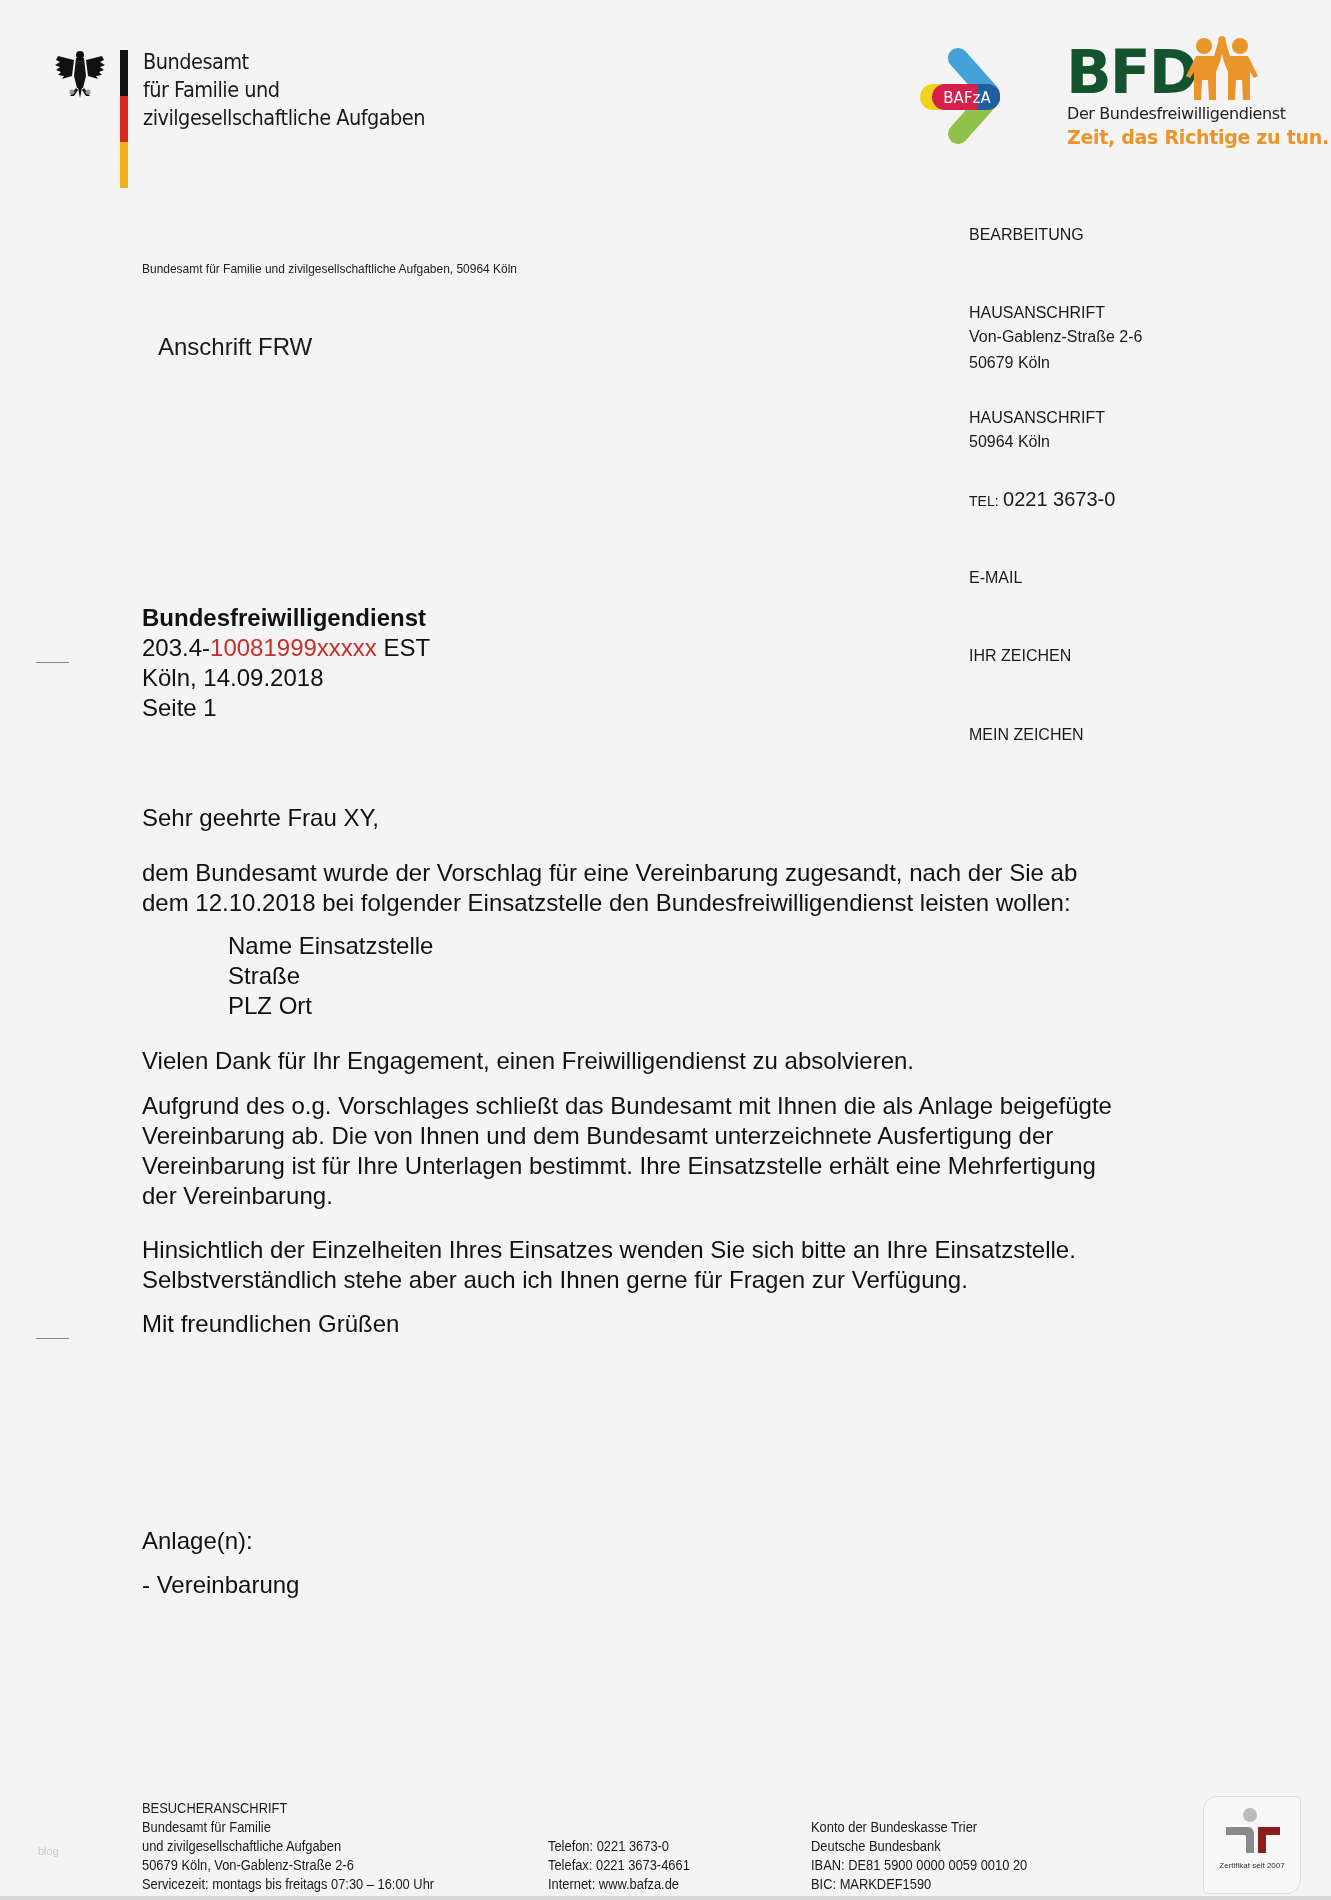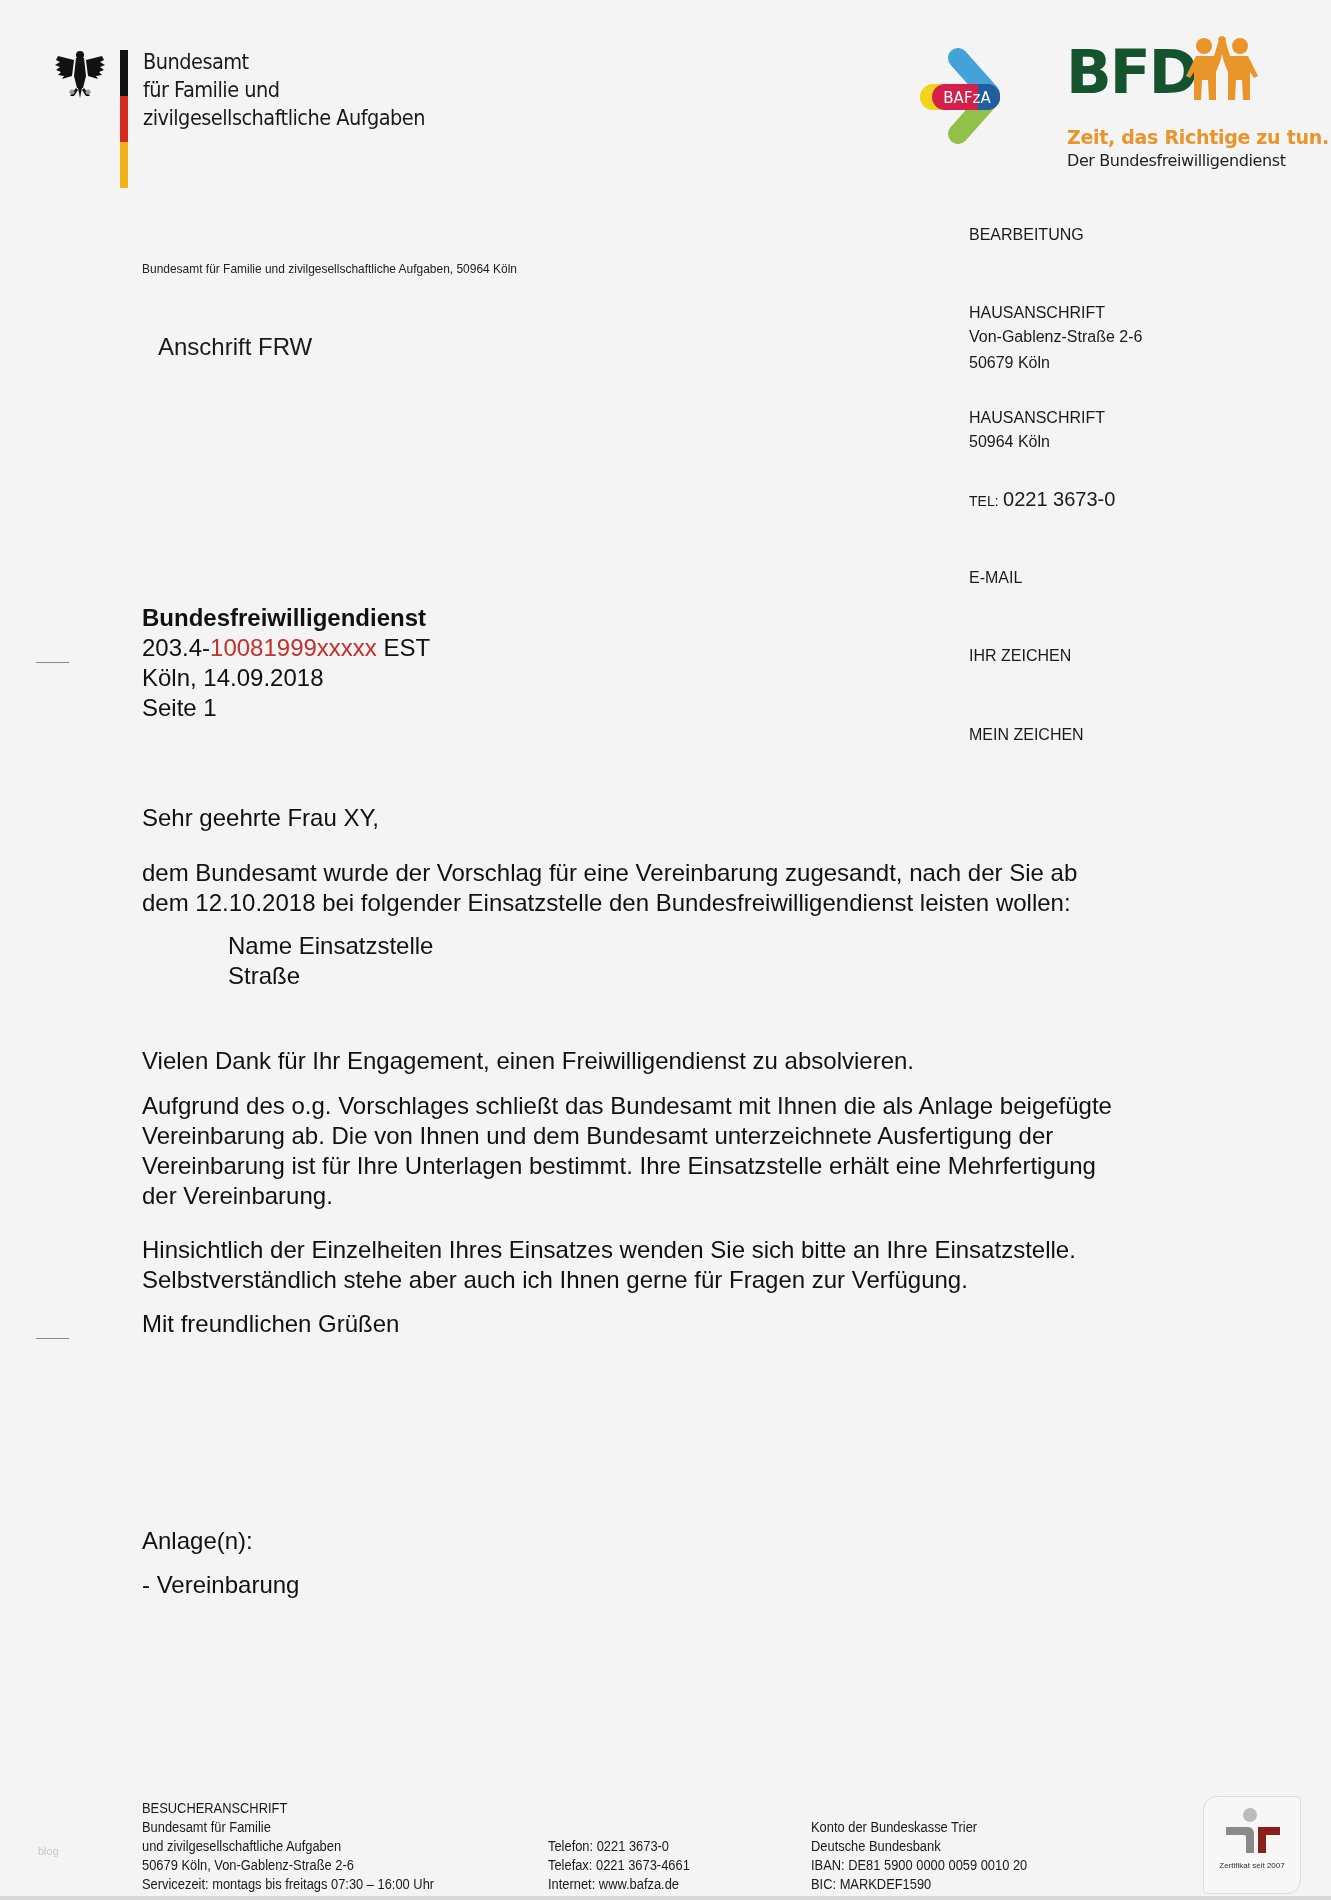--- a/index.html
+++ b/index.html
@@ -36,21 +36,20 @@
     font-family: "DejaVu Sans", sans-serif;
     font-weight: bold; font-size: 60px; line-height: 64px;
     color: #14532d; letter-spacing: -2px;
   }
   .bfd-people { left: 1186px; top: 32px; width: 72px; height: 70px; }
   .bfd-sub {
     left: 1067px; top: 104px;
     font-family: "DejaVu Sans", sans-serif;
     font-size: 16px; line-height: 20px; color: #222;
     letter-spacing: -0.4px;
-    margin-top: 47px;
   }
   .bfd-slogan {
     left: 1067px; top: 127px;
     font-family: "DejaVu Sans", sans-serif;
     font-weight: bold; font-size: 19px; line-height: 20px;
     color: #e9952a; letter-spacing: -0.3px;
   }
 
   
   .sender-line {
@@ -180,20 +179,21 @@
 <div class="abs body" style="top:803px;">Sehr geehrte Frau XY,</div>
 
 <div class="abs body" style="top:858px;">
   <p>dem Bundesamt wurde der Vorschlag für eine Vereinbarung zugesandt, nach der Sie ab</p>
   <p>dem 12.10.2018 bei folgender Einsatzstelle den Bundesfreiwilligendienst leisten wollen:</p>
 </div>
 
 <div class="abs body indent" style="top:931px;">
   <p>Name Einsatzstelle</p>
   <p>Straße</p>
+  <p>PLZ Ort</p>
 </div>
 
 <div class="abs body" style="top:1046px;">Vielen Dank für Ihr Engagement, einen Freiwilligendienst zu absolvieren.</div>
 
 <div class="abs body" style="top:1091px;">
   <p>Aufgrund des o.g. Vorschlages schließt das Bundesamt mit Ihnen die als Anlage beigefügte</p>
   <p>Vereinbarung ab. Die von Ihnen und dem Bundesamt unterzeichnete Ausfertigung der</p>
   <p>Vereinbarung ist für Ihre Unterlagen bestimmt. Ihre Einsatzstelle erhält eine Mehrfertigung</p>
   <p>der Vereinbarung.</p>
 </div>

